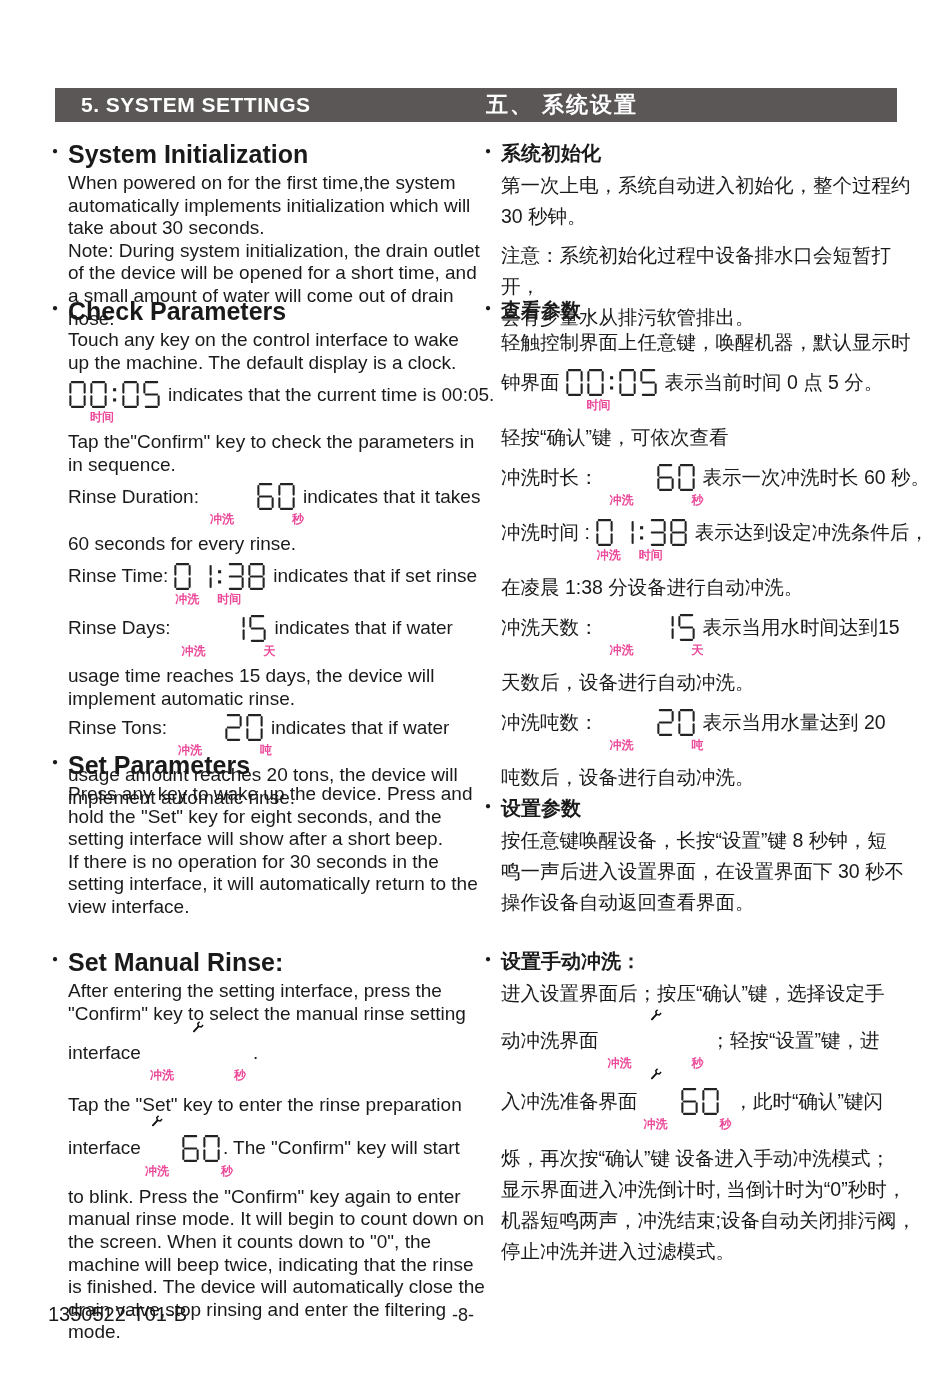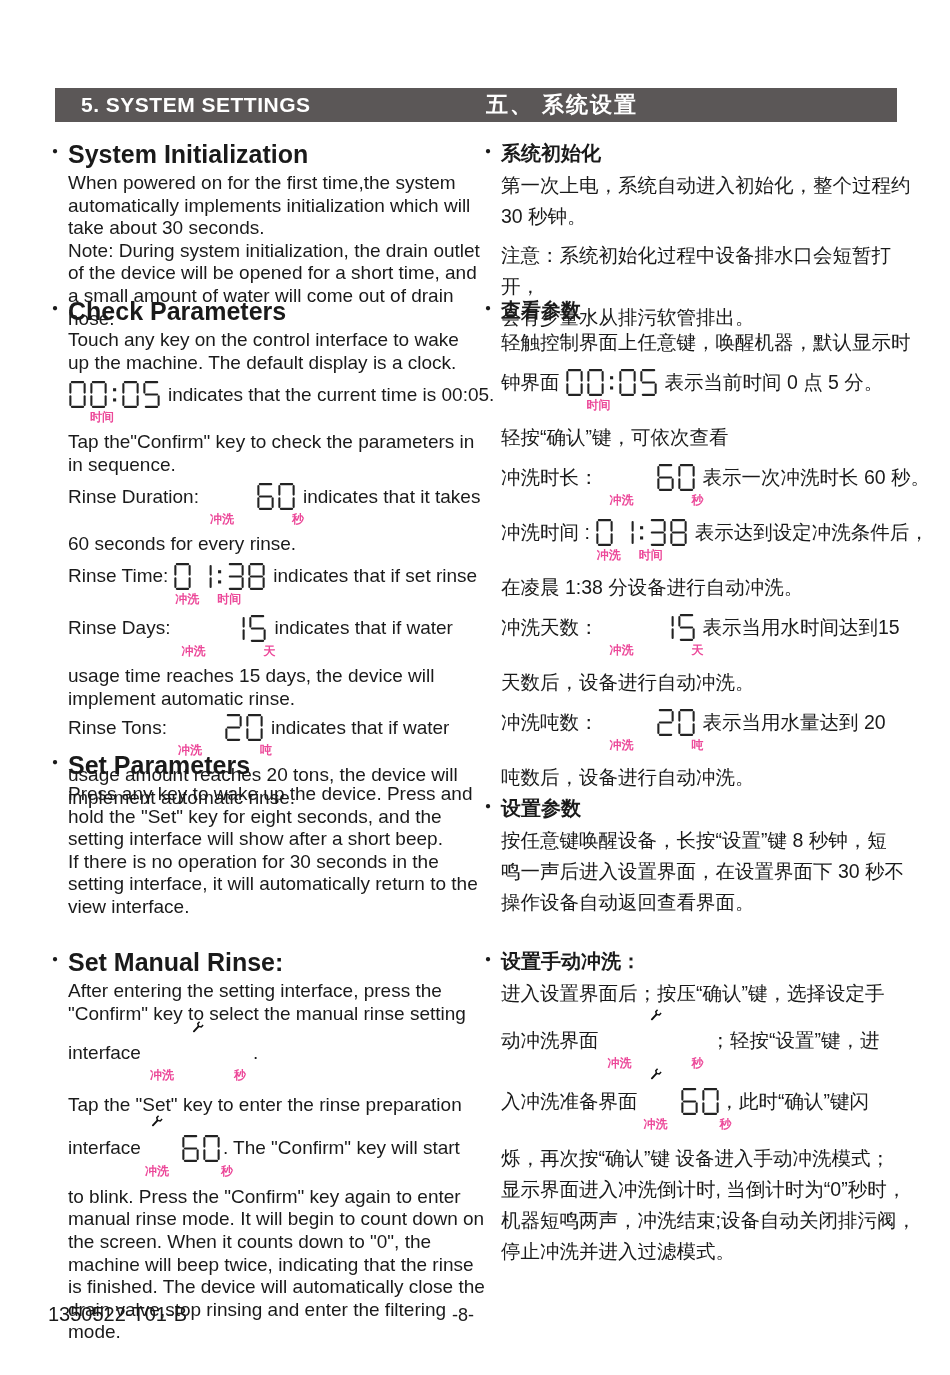--- a/index.html
+++ b/index.html
@@ -567,21 +567,21 @@
             <line x1="4" y1="29" x2="16" y2="29"></line>
             <line x1="2.5" y1="18" x2="2.5" y2="27"></line>
             <line x1="2.5" y1="5" x2="2.5" y2="14"></line>
           </svg>
         </span>
       <span class="labels">
           <span>冲洗</span>
           <span>秒</span>
         </span>
     </span>
-    <span class="sfx" style="margin-left:0">，此时“确认”键闪</span>
+    <span class="sfx" style="margin-left:14px">，此时“确认”键闪</span>
   </div>
 
   <div class="txt">烁，再次按“确认”键 设备进入手动冲洗模式；<br>显示界面进入冲洗倒计时, 当倒计时为“0”秒时，<br>机器短鸣两声，冲洗结束;设备自动关闭排污阀，<br>停止冲洗并进入过滤模式。</div>
 </div>
 
 <div class="footer">
   <span class="code">1350522-T01-B</span>
   <span class="pg">-8-</span>
 </div>
 

